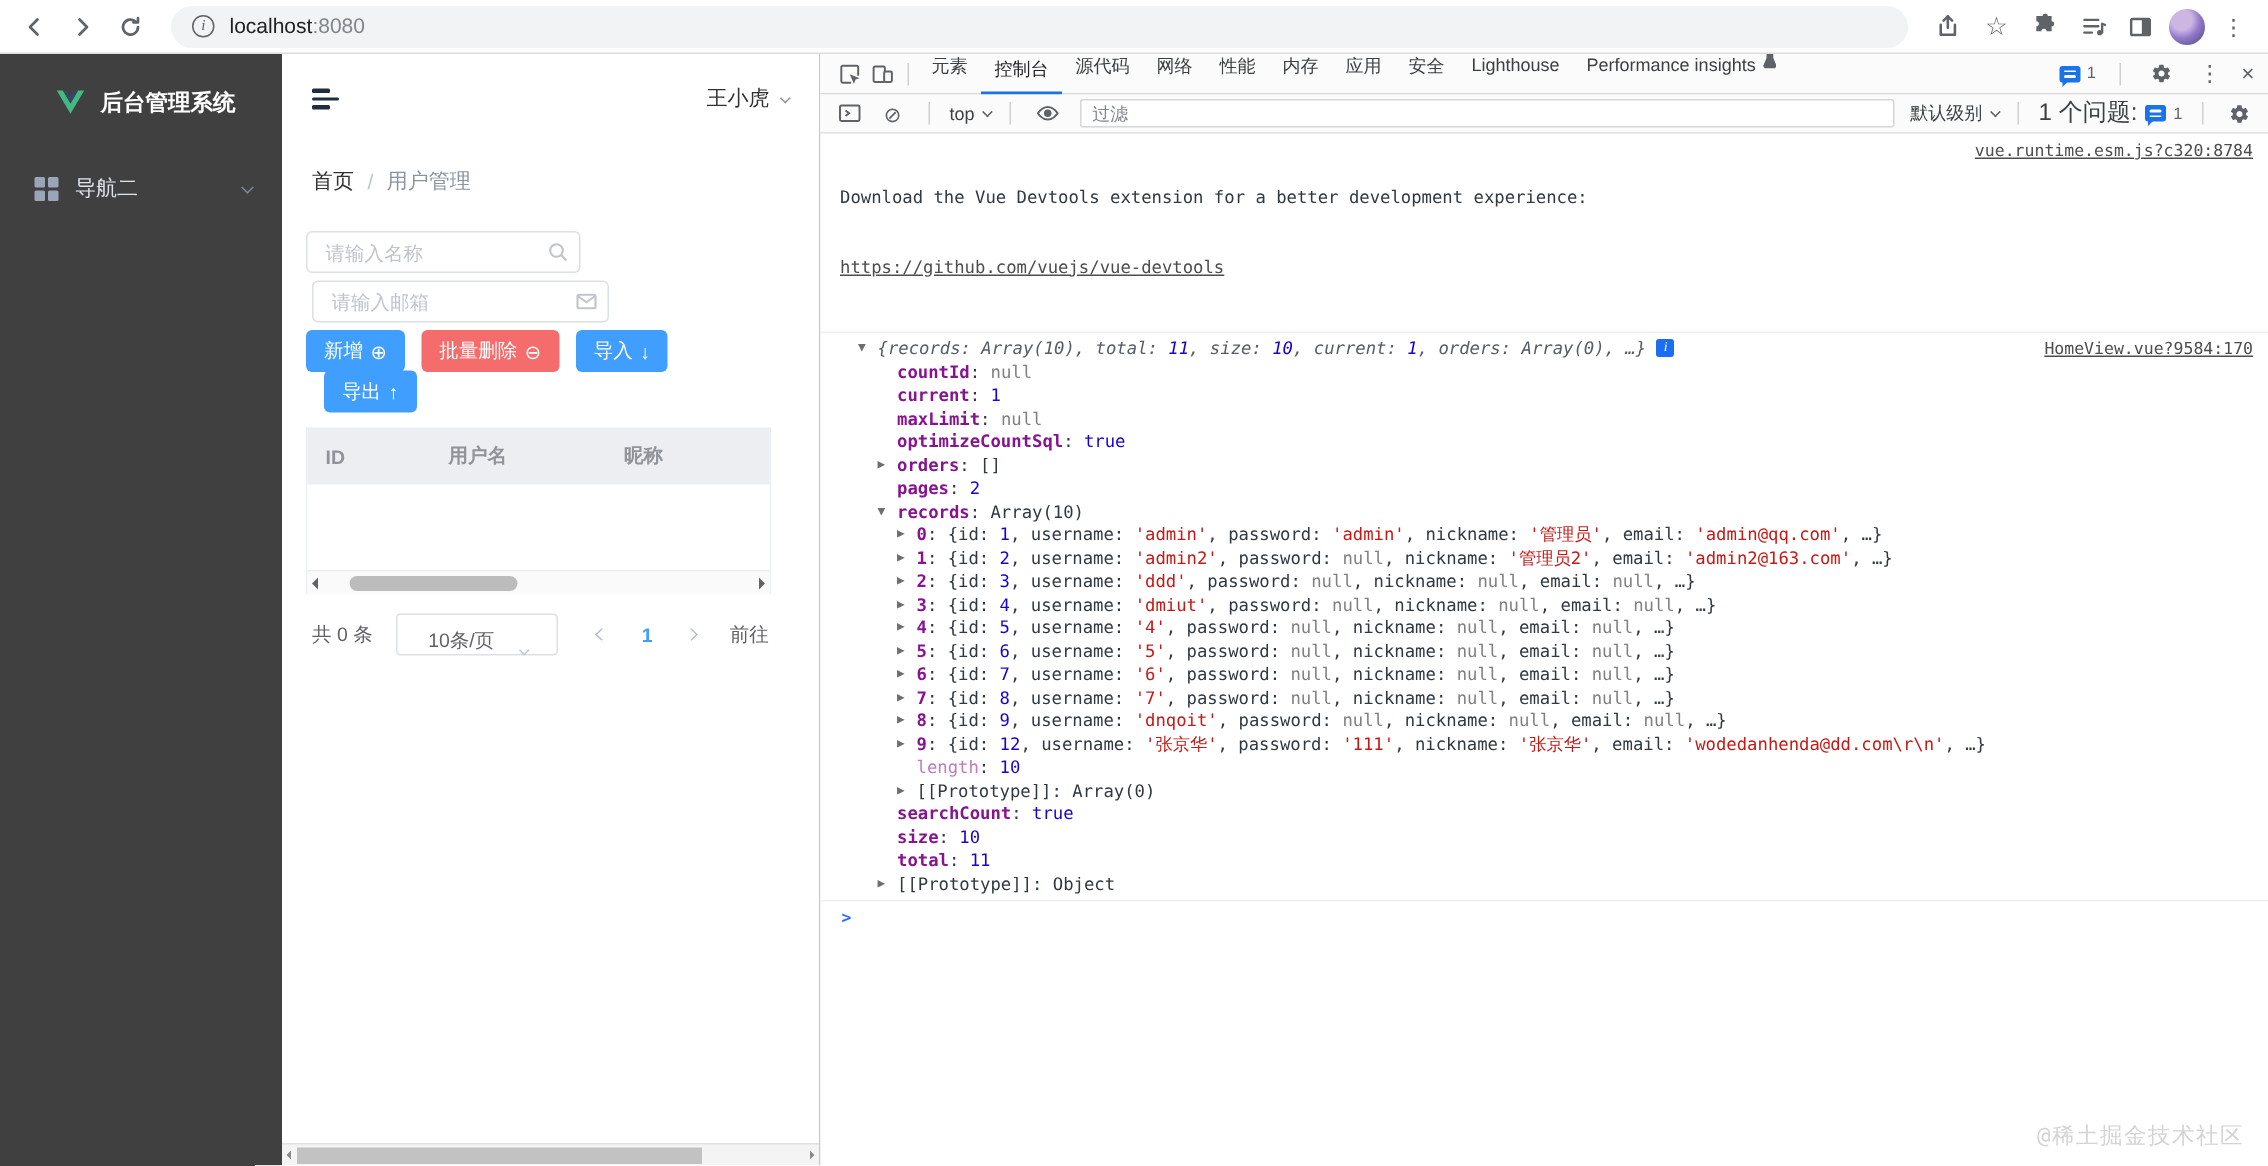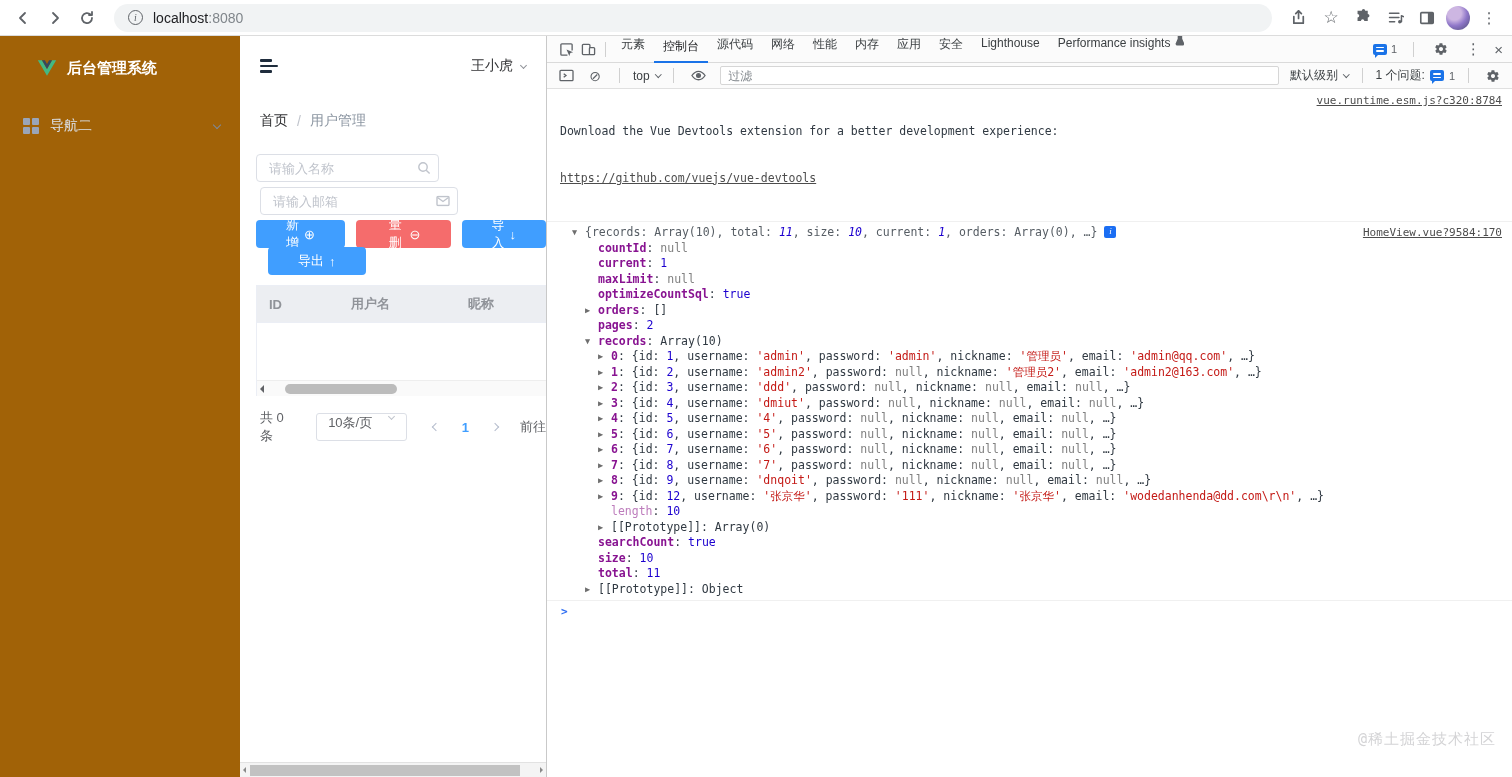--- a/index.html
+++ b/index.html
@@ -15,21 +15,21 @@
   .url-port{font-size:14px;color:#80868b}
   .star{font-size:17px;color:#5f6368}
   .avatar{width:24px;height:24px;border-radius:50%;background:radial-gradient(circle at 35% 30%,#cdb6e2 0 30%,#8f77c9 55%,#4a4a70 100%)}
   .dots{font-size:15px;color:#5f6368;letter-spacing:0}
 
   
   .content{display:flex;height:741px}
   .app-pane{width:547px;display:flex;border-right:1px solid #c9c9c9;overflow:hidden;background:#fff}
 
   
-  .sidebar{width:240px;background:#a16207;flex:0 0 auto;color:#dce1ea}
+  .sidebar{width:188px;background:#404040;flex:0 0 auto;color:#dce1ea}
   .logo-row{height:64px;display:flex;align-items:center;padding-left:36px;gap:9px;color:#fff;font-weight:bold;font-size:15px}
   .nav-item{height:52px;display:flex;align-items:center;padding:0 20px 0 22px;font-size:14px;color:#dce1ea;cursor:pointer}
   .nav-item:first-of-type{margin-top:6px}
   .nav-icon{width:18px;margin-right:10px;color:#9aa5b8;display:flex;align-items:center;justify-content:center}
   .nav-icon svg{stroke:#9aa5b8;fill:none;stroke-width:1.4}
   .grid-ic{display:grid;grid-template-columns:7px 7px;grid-gap:2px}
   .grid-ic i{width:7px;height:7px;background:#9aa5b8;border-radius:1px}
   .nav-label{flex:1}
   .chev{display:inline-block;width:6px;height:6px;border-right:1.5px solid currentColor;border-bottom:1.5px solid currentColor;transform:rotate(45deg)}
   .chev.left{transform:rotate(135deg)}
@@ -53,21 +53,21 @@
 
   .search-form{margin:24px 0 0 16px}
   .inp-row{display:flex;align-items:center;margin-bottom:5px}
   .el-input{position:relative;width:198px;height:28px;border:1px solid #dcdfe6;border-radius:4px;background:#fff;display:flex;align-items:center}
   .el-input input{border:none;outline:none;background:transparent;width:100%;height:100%;padding:0 26px 0 12px;font-size:13px;color:#606266;font-family:"Liberation Sans",sans-serif}
   .el-input input::placeholder{color:#c0c4cc}
   .inp-ic{position:absolute;right:7px;top:50%;transform:translateY(-50%);display:flex;color:#c0c4cc}
   .inp-ic svg{stroke:#c0c4cc;fill:none;stroke-width:1.4}
   .row1 .el-input{width:183px}
   .row2 .el-input,.row3 .el-input{margin-left:4px}
-  .btn{height:28px;border:none;border-radius:4px;color:#fff;font-size:13px;display:inline-flex;align-items:center;justify-content:center;gap:5px;cursor:pointer;font-family:"Liberation Sans",sans-serif;padding:0 30px}
+  .btn{height:28px;border:none;border-radius:4px;color:#fff;font-size:13px;display:inline-flex;align-items:center;justify-content:center;gap:5px;cursor:pointer;font-family:"Liberation Sans",sans-serif;padding:0 12px}
   .btn-blue{background:#409eff}
   .btn-red{background:#f56c6c}
   .btn-search{width:54px;margin-left:24px;padding:0}
   .btn .bic{font-size:13px;line-height:1}
   .action-rows{margin:4px 0 0 16px}
   .arow1{display:flex;gap:11px}
   .arow2{margin:0 0 0 12px;margin-top:0}
   .arow2 .btn{margin-top:-1px}
 
   .table{margin:10px 0 0 16px;width:310px;border:1px solid #ebeef5;border-bottom:none}
@@ -78,21 +78,21 @@
   .th:nth-child(3){flex:1}
   .tbody{height:58px;background:#fff;border-top:1px solid #ebeef5}
   .t-scroll{height:16px;background:#fafafa;border-top:1px solid #eee;position:relative}
   .tri{position:absolute;top:4px;width:0;height:0;border:4px solid transparent}
   .tri-left{left:3px;border-right-color:#606266;border-left-width:0}
   .tri-right{right:3px;border-left-color:#606266;border-right-width:0}
   .t-thumb{position:absolute;left:28px;top:3px;width:112px;height:10px;background:#bcbcbc;border-radius:5px}
 
   .pagination{margin:13px 0 0 20px;display:flex;align-items:center;font-size:13px;color:#606266}
   .pg-total{margin-right:16px}
-  .pg-size{width:92px;height:28px;border:1px solid #dcdfe6;border-radius:3px;display:flex;align-items:flex-start;justify-content:center;gap:17px;color:#606266;cursor:pointer}
+  .pg-size{width:108px;height:28px;border:1px solid #dcdfe6;border-radius:3px;display:flex;align-items:flex-end;justify-content:center;gap:17px;color:#606266;cursor:pointer}
   .pg-size .chev{color:#c0c4cc;width:5px;height:5px}
   .pg-arrow{margin-left:26px;color:#b4bccc;cursor:pointer;display:flex}
   .pg-arrow .chev{width:6px;height:6px}
   .pg-num{width:34px;text-align:center;color:#409eff;font-weight:bold;margin-left:10px}
   .pg-next{margin-left:10px}
   .pg-goto{margin-left:22px;white-space:nowrap}
 
   .bottom-scroll{position:absolute;left:0;right:0;bottom:0;height:15px;background:#f4f4f4;border-top:1px solid #e2e2e2}
   .bs-thumb{position:absolute;left:10px;top:2px;width:270px;height:11px;background:#c2c2c2}
   .bs-tri{position:absolute;top:4px;width:0;height:0;border:3.5px solid transparent}
@@ -130,25 +130,25 @@
   .log-block{padding:3px 10px 3px 0}
   .crow{display:flex;align-items:flex-start;line-height:15.5px;white-space:pre}
   .arrow{display:inline-block;width:13px;color:#6e6e6e;font-size:8.5px;line-height:15.5px;flex:0 0 auto}
   .ck{color:#881391;font-weight:bold}
   .ckd{color:#bd7cbc}
   .cp{color:#303942}
   .cn{color:#1c00cf}
   .cs{color:#c41a16}
   .cu{color:#808080}
   .cb{color:#1c00cf}
-  .cpv{color:#565d64;}
+  .cpv{color:#565d64;font-style:italic}
   .cpvn{color:#1c00cf;font-style:italic}
   .info-ic{width:12px;height:12px;background:#1b6ef3;color:#fff;border-radius:2px;font-family:"Liberation Serif",serif;font-style:italic;font-size:9px;display:inline-flex;align-items:center;justify-content:center;margin-left:7px;margin-top:1px;flex:0 0 auto}
   .prompt{border-top:1px solid #f0f0f0;height:21px;display:flex;align-items:center;padding-left:14px;color:#2f6ef2;font-weight:bold;font-size:11px}
-  .watermark{position:absolute;right:16px;bottom:28px;font-size:15px;color:#d4d4d6;letter-spacing:1px}
+  .watermark{position:absolute;right:16px;bottom:10px;font-size:15px;color:#d4d4d6;letter-spacing:1px}
 </style>
 </head>
 <body>
 
 <div class="browser-bar">
   <span class="bicon">
       <svg width="16" height="16" viewBox="0 0 16 16">
         <path d="M10 3L5 8l5 5"></path>
       </svg>
     </span>
@@ -411,21 +411,21 @@
             <circle cx="8" cy="5.5" r="2" fill="#5f6368"></circle>
           </svg>
         </span>
       <input class="filter-input" placeholder="过滤" style="">
       <span class="ctx">
         <span>默认级别</span>
         <span class="chev"></span>
       </span>
       <span class="vsep"></span>
       <span style="display:flex;align-items:center;gap:5px">
-        <span class="cnt" style="font-size:12px;color:#3c4043">1 个问题:</span>
+        <span class="cnt" style="font-size:16px;color:#3c4043">1 个问题:</span>
         <span class="bubble">
             <i></i>
             <i></i>
           </span>
         <span class="cnt">1</span>
       </span>
       <span class="vsep"></span>
       <span class="dt-ic gear">
           <svg width="14" height="14" viewBox="0 0 24 24">
             <path d="M19.4 13c0-.3.1-.7.1-1s0-.7-.1-1l2.1-1.6c.2-.2.2-.4.1-.6l-2-3.5c-.1-.2-.4-.3-.6-.2l-2.5 1c-.5-.4-1.1-.7-1.7-1l-.4-2.6c0-.2-.2-.4-.5-.4h-4c-.2 0-.4.2-.5.4l-.4 2.6c-.6.2-1.2.6-1.7 1l-2.5-1c-.2-.1-.5 0-.6.2l-2 3.5c-.1.2-.1.5.1.6L4.5 11c0 .3-.1.7-.1 1s0 .7.1 1l-2.1 1.6c-.2.2-.2.4-.1.6l2 3.5c.1.2.4.3.6.2l2.5-1c.5.4 1.1.7 1.7 1l.4 2.6c0 .2.2.4.5.4h4c.2 0 .4-.2.5-.4l.4-2.6c.6-.2 1.2-.6 1.7-1l2.5 1c.2.1.5 0 .6-.2l2-3.5c.1-.2.1-.5-.1-.6L19.4 13zM12 15.5c-1.9 0-3.5-1.6-3.5-3.5s1.6-3.5 3.5-3.5 3.5 1.6 3.5 3.5-1.6 3.5-3.5 3.5z"></path>

